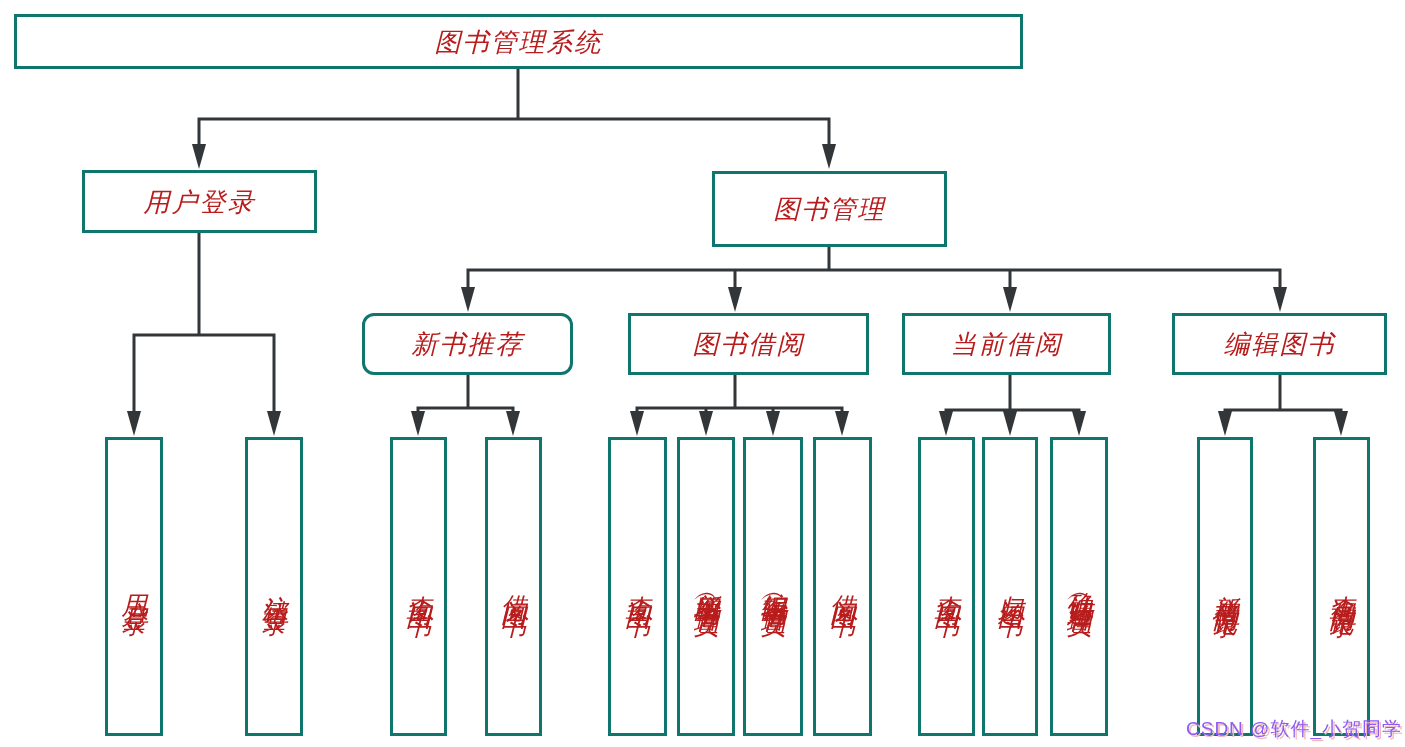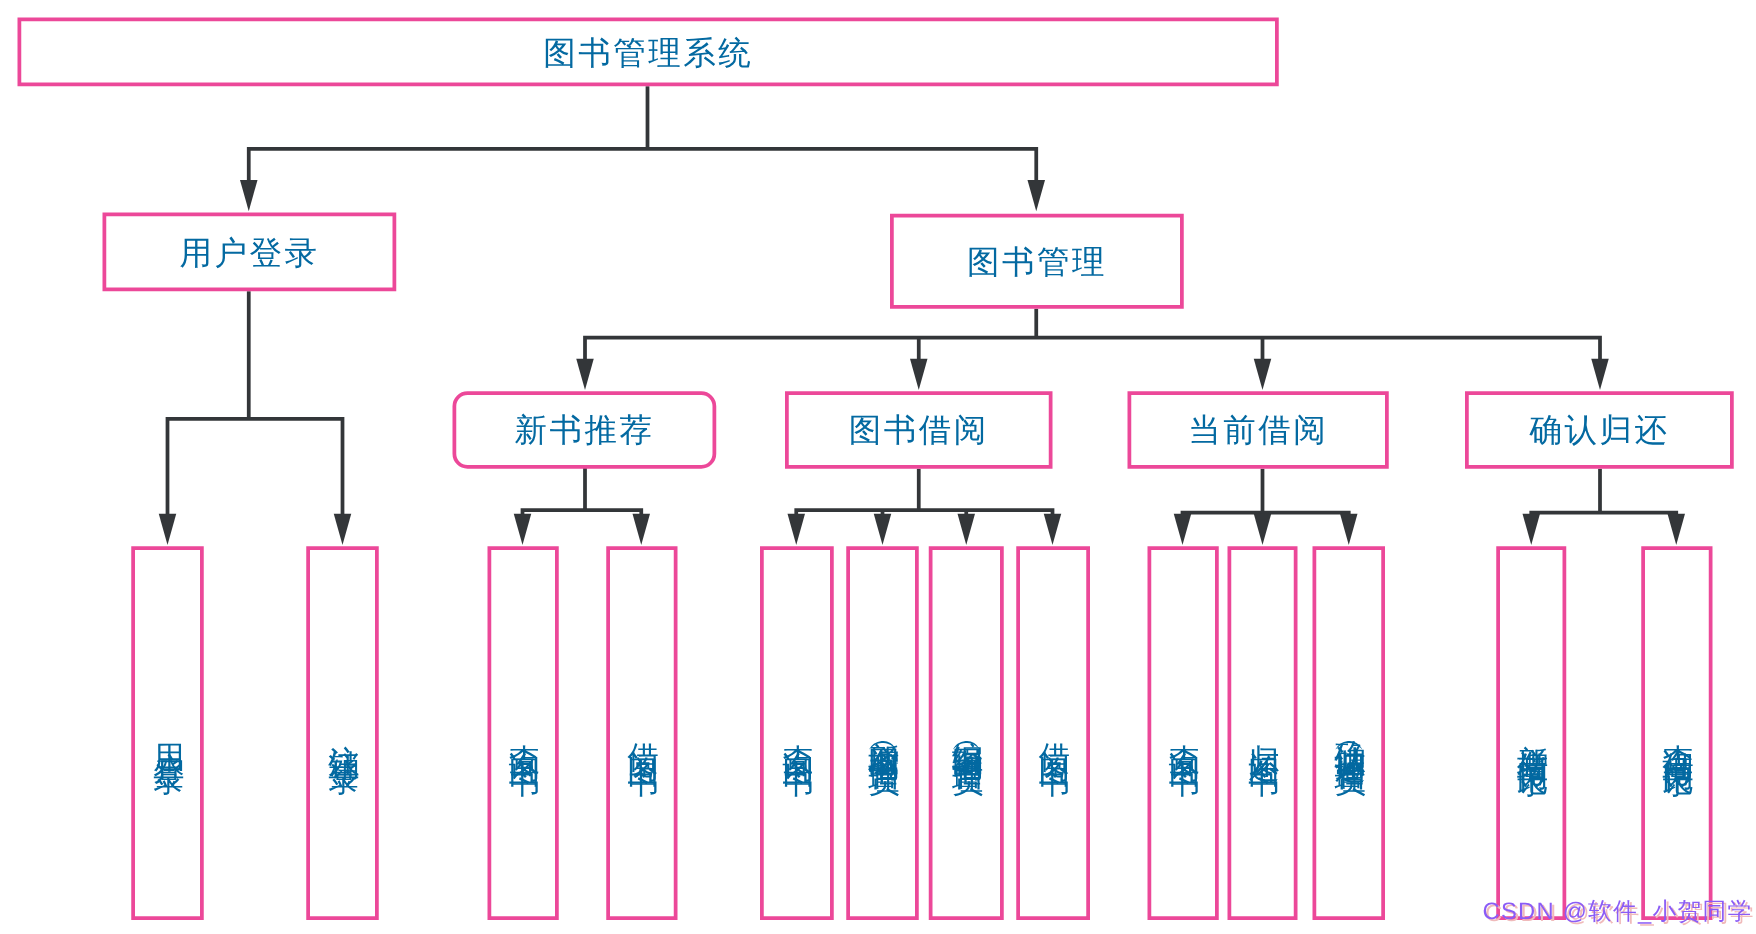--- a/index.html
+++ b/index.html
@@ -18,26 +18,27 @@
   #connectors {
     position: absolute;
     left: 0; top: 0;
     width: 1405px;
     height: 747px;
   }
   .hbox, .vbox {
     position: absolute;
     box-sizing: border-box;
     background: #ffffff;
-    border: 3px solid #ec4899;
-    color: #0369a1;
+    border: 3px solid #0f766e;
+    color: #b91c1c;
     display: flex;
     align-items: center;
     justify-content: center;
     text-align: center;
+    font-style: italic;
   }
   .hbox {
     font-size: 26px;
     letter-spacing: 2px;
     line-height: 1;
   }
   .vbox {
     writing-mode: vertical-rl;
     text-orientation: mixed;
     font-size: 25px;
@@ -46,21 +47,21 @@
     top: 437px;
     height: 299px;
   }
   
   .n-root            { left: 14px;  top: 14px;  width: 1009px; height: 55px; }
   
   .n-user-login      { left: 82px;  top: 170px; width: 235px; height: 63px; }
   .n-book-mgmt       { left: 712px; top: 171px; width: 235px; height: 76px; }
   
   .n-new-book        { left: 362px; top: 313px; width: 211px; height: 62px; border-radius: 12px; }
-  .n-book-borrow     { left: 628px; top: 313px; width: 214px; height: 62px; text-align: center; }
+  .n-book-borrow     { left: 628px; top: 313px; width: 241px; height: 62px; text-align: center; }
   .n-cur-borrow      { left: 902px; top: 313px; width: 209px; height: 62px; }
   .n-borrow-rec      { left: 1172px;top: 313px; width: 215px; height: 62px; }
   
   .n-leaf-login      { left: 105px;  width: 58px; }
   .n-leaf-logout     { left: 245px;  width: 58px; }
   .n-leaf-rec-query  { left: 390px;  width: 57px; }
   .n-leaf-rec-borrow { left: 485px;  width: 57px; }
   .n-leaf-bb-query   { left: 608px;  width: 59px; }
   .n-leaf-bb-add     { left: 677px;  width: 58px; letter-spacing: 3px; }
   .n-leaf-bb-edit    { left: 743px;  width: 60px; letter-spacing: 3px; }
@@ -129,21 +130,21 @@
   </svg>
 
   <div class="hbox n-root">图书管理系统</div>
 
   <div class="hbox n-user-login">用户登录</div>
   <div class="hbox n-book-mgmt">图书管理</div>
 
   <div class="hbox n-new-book">新书推荐</div>
   <div class="hbox n-book-borrow">图书借阅</div>
   <div class="hbox n-cur-borrow">当前借阅</div>
-  <div class="hbox n-borrow-rec">确认归还</div>
+  <div class="hbox n-borrow-rec">编辑图书</div>
 
   <div class="vbox n-leaf-login">用户登录</div>
   <div class="vbox n-leaf-logout">注销登录</div>
   <div class="vbox n-leaf-rec-query">查询图书</div>
   <div class="vbox n-leaf-rec-borrow">借阅图书</div>
   <div class="vbox n-leaf-bb-query">查询图书</div>
   <div class="vbox n-leaf-bb-add">新增图书（管理员）</div>
   <div class="vbox n-leaf-bb-edit">编辑图书（管理员）</div>
   <div class="vbox n-leaf-bb-borrow">借阅图书</div>
   <div class="vbox n-leaf-cb-query">查询图书</div>

